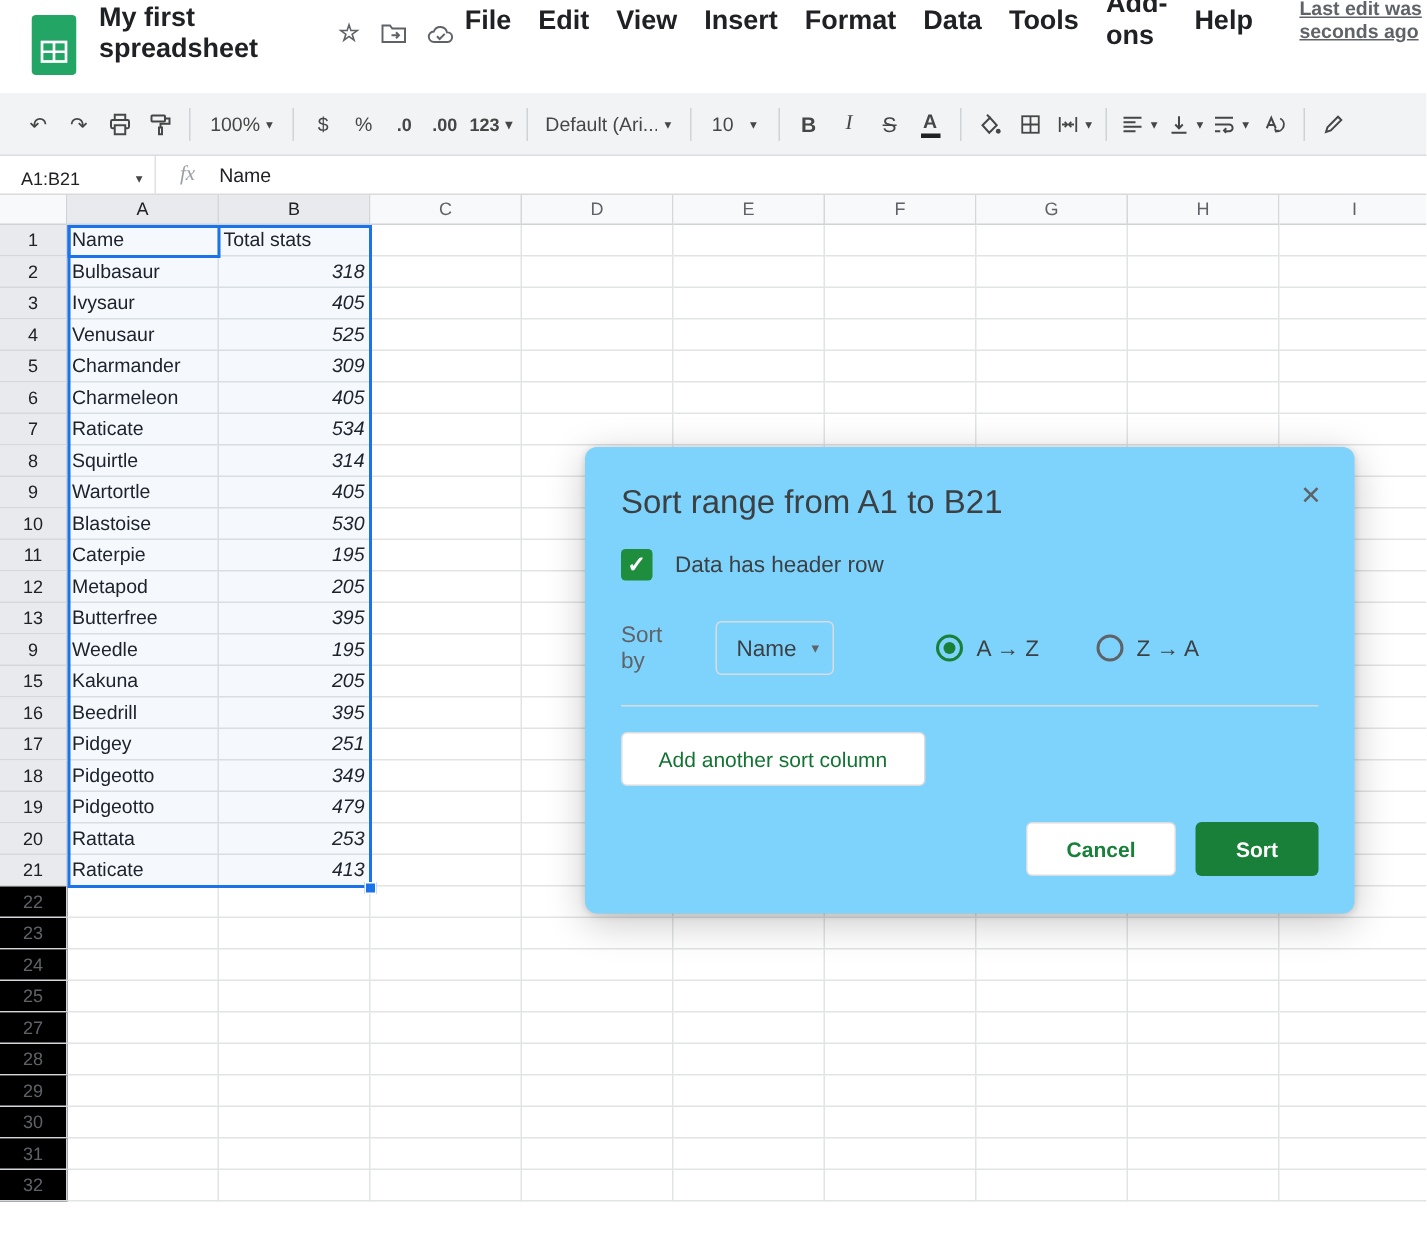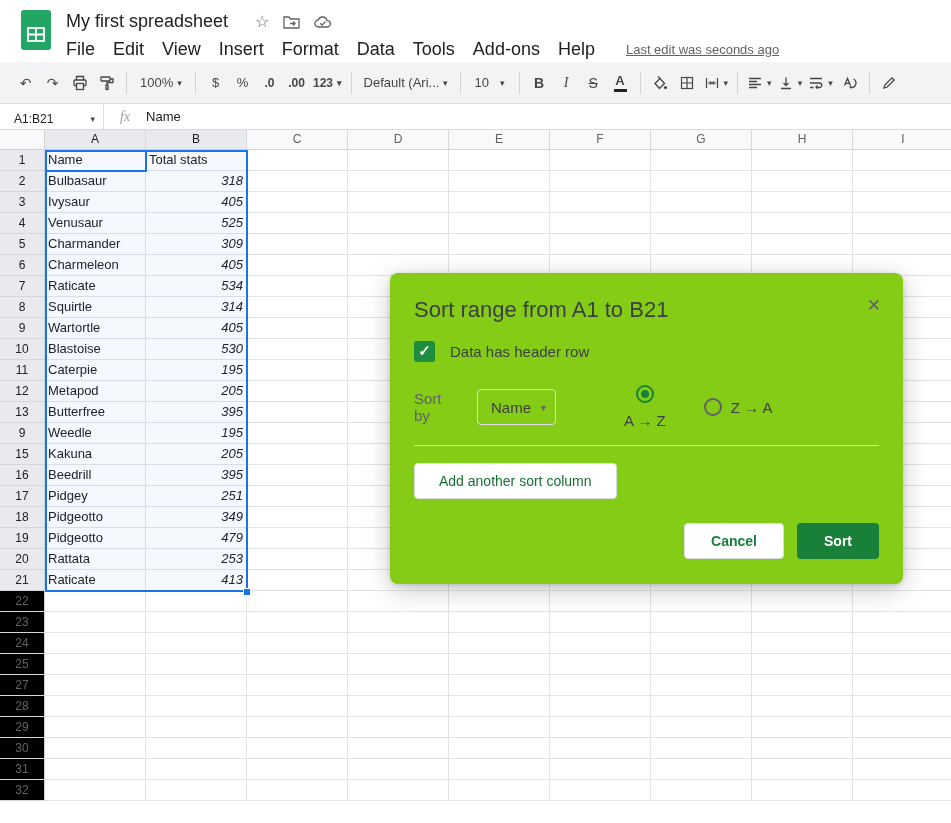--- a/index.html
+++ b/index.html
@@ -2,21 +2,21 @@
 <html><head>
 <meta charset="utf-8">
 <style>
   * { margin:0; padding:0; box-sizing:border-box; }
   body { font-family:"Liberation Sans", sans-serif; background:#fff; }
   .app { position:relative; width:951px; height:823px; overflow:hidden; background:#fff; }
 
   
   .topbar { position:absolute; top:0; left:0; right:0; height:62px; display:flex; background:#fff; }
   .logo { margin:10px 15px 0 21px; flex:none; }
-  .title-block { display:flex; flex-direction:column; }
+  .title-block { display:flex; flex-direction:row;font-weight:bold; }
   .title-row { display:flex; align-items:center; height:30px; margin-top:7px; }
   .doc-title { font-size:18px; color:#202124; margin-right:20px; }
   .ticon { color:#5f6368; margin:0 7px; font-size:16px; display:flex; align-items:center; cursor:pointer; }
   .menubar-wrap { display:flex; align-items:center; height:26px; }
   .menubar { display:flex; align-items:center; font-size:18px; color:#202124; margin-left:-9px; }
   .menu-item { padding:3px 9px; border-radius:4px; cursor:pointer; }
   .last-edit { margin-left:22px; color:#5f6368; font-size:13px; text-decoration:underline; cursor:pointer; }
 
   
   .toolbar { position:absolute; top:62px; left:0; right:0; height:42px; background:#f1f3f4; border-bottom:1px solid #dadce0; display:flex; align-items:center; padding:0 12px; white-space:nowrap; overflow:hidden; }
@@ -52,32 +52,32 @@
   .grow { display:flex; height:21px; }
   .rowh { width:45px; flex:none; background:#000000; border-right:1px solid #cfd2d6; border-bottom:1px solid #d5d7da; font-size:12px; color:#5f6368; text-align:center; line-height:20px; cursor:pointer; }
   .rowh.sel { background:#e8eaed; color:#202124; }
   .cell { width:101px; flex:none; border-right:1px solid #e2e3e4; border-bottom:1px solid #e2e3e4; font-size:13px; color:#202124; line-height:20px; padding:0 3px; white-space:nowrap; overflow:hidden; cursor:cell; }
   .cell.num { text-align:right;font-style:italic; }
   .sel-range { position:absolute; left:45px; top:20px; width:203px; height:442px; border:2px solid #1a73e8; background:rgba(26,115,232,0.045); pointer-events:none; }
   .active-cell { position:absolute; left:45px; top:20px; width:102px; height:22px; border:2px solid #1a73e8; pointer-events:none; }
   .fill-handle { position:absolute; left:243px; top:458px; width:8px; height:8px; background:#1a73e8; border:1px solid #fff; cursor:crosshair; }
 
   
-  .dialog { position:absolute; left:390px; top:273px; width:513px; height:311px; background:#84cc16; border-radius:8px; box-shadow:0 6px 26px rgba(0,0,0,0.22), 0 1px 5px rgba(0,0,0,0.15); z-index:10; padding:24px 24px 0 24px; }
+  .dialog { position:absolute; left:390px; top:298px; width:513px; height:311px; background:#7dd3fc; border-radius:8px; box-shadow:0 6px 26px rgba(0,0,0,0.22), 0 1px 5px rgba(0,0,0,0.15); z-index:10; padding:24px 24px 0 24px; }
   .dlg-title { font-size:22px; font-weight:400; color:#3c4043; line-height:26px; }
   .dlg-close { position:absolute; top:24px; right:22px; font-size:17px; color:#5f6368; cursor:pointer; line-height:1; }
   .chk-row { display:flex; align-items:center; gap:15px; margin-top:17px; height:22px; cursor:pointer; }
   .chk { width:21px; height:21px; background:#1e8e3e; border-radius:3px; color:#fff; display:flex; align-items:center; justify-content:center; font-size:15px; font-weight:bold; flex:none; }
   .chk-label { font-size:15px; color:#3c4043; }
   .sort-row { display:flex; align-items:center; margin-top:27px; height:36px; }
   .sort-by { font-size:15px; color:#5f6368; width:47px; margin-right:16px; }
   .dropdown { border:1px solid #dadce0; border-radius:4px; height:36px; padding:0 9px 0 13px; display:flex; align-items:center; font-size:15px; color:#3c4043; cursor:pointer; }
   .dd-arrow { font-size:10px; color:#5f6368; margin-left:10px; }
   .radio-opt { display:flex; align-items:center; gap:9px; font-size:15px; color:#3c4043; cursor:pointer; }
-  .radio-opt.first { margin-left:68px; margin-right:38px;flex-direction:column; }
+  .radio-opt.first { margin-left:68px; margin-right:38px; }
   .radio { width:18px; height:18px; border:2px solid #5f6368; border-radius:50%; position:relative; flex:none; }
   .radio.checked { border-color:#188038; }
   .radio.checked::after { content:""; position:absolute; left:3px; top:3px; width:8px; height:8px; border-radius:50%; background:#188038; }
   .dlg-divider { border:none; border-top:1px solid #dadce0; margin-top:20px; }
   .add-col { display:inline-block; margin-top:17px; height:36px; padding:0 24px; background:#fff; border:1px solid #dadce0; border-radius:4px; color:#137333; font-size:14px; font-family:inherit; cursor:pointer; }
   .dlg-actions { display:flex; justify-content:flex-end; gap:13px; margin-top:24px; }
   .btn { height:36px; border-radius:4px; font-size:14px; font-weight:bold; font-family:inherit; cursor:pointer; }
   .btn.cancel { background:#fff; border:1px solid #dadce0; color:#188038; padding:0 26px; }
   .btn.sort { background:#188038; border:none; color:#fff; padding:0 27px; }
 </style>

